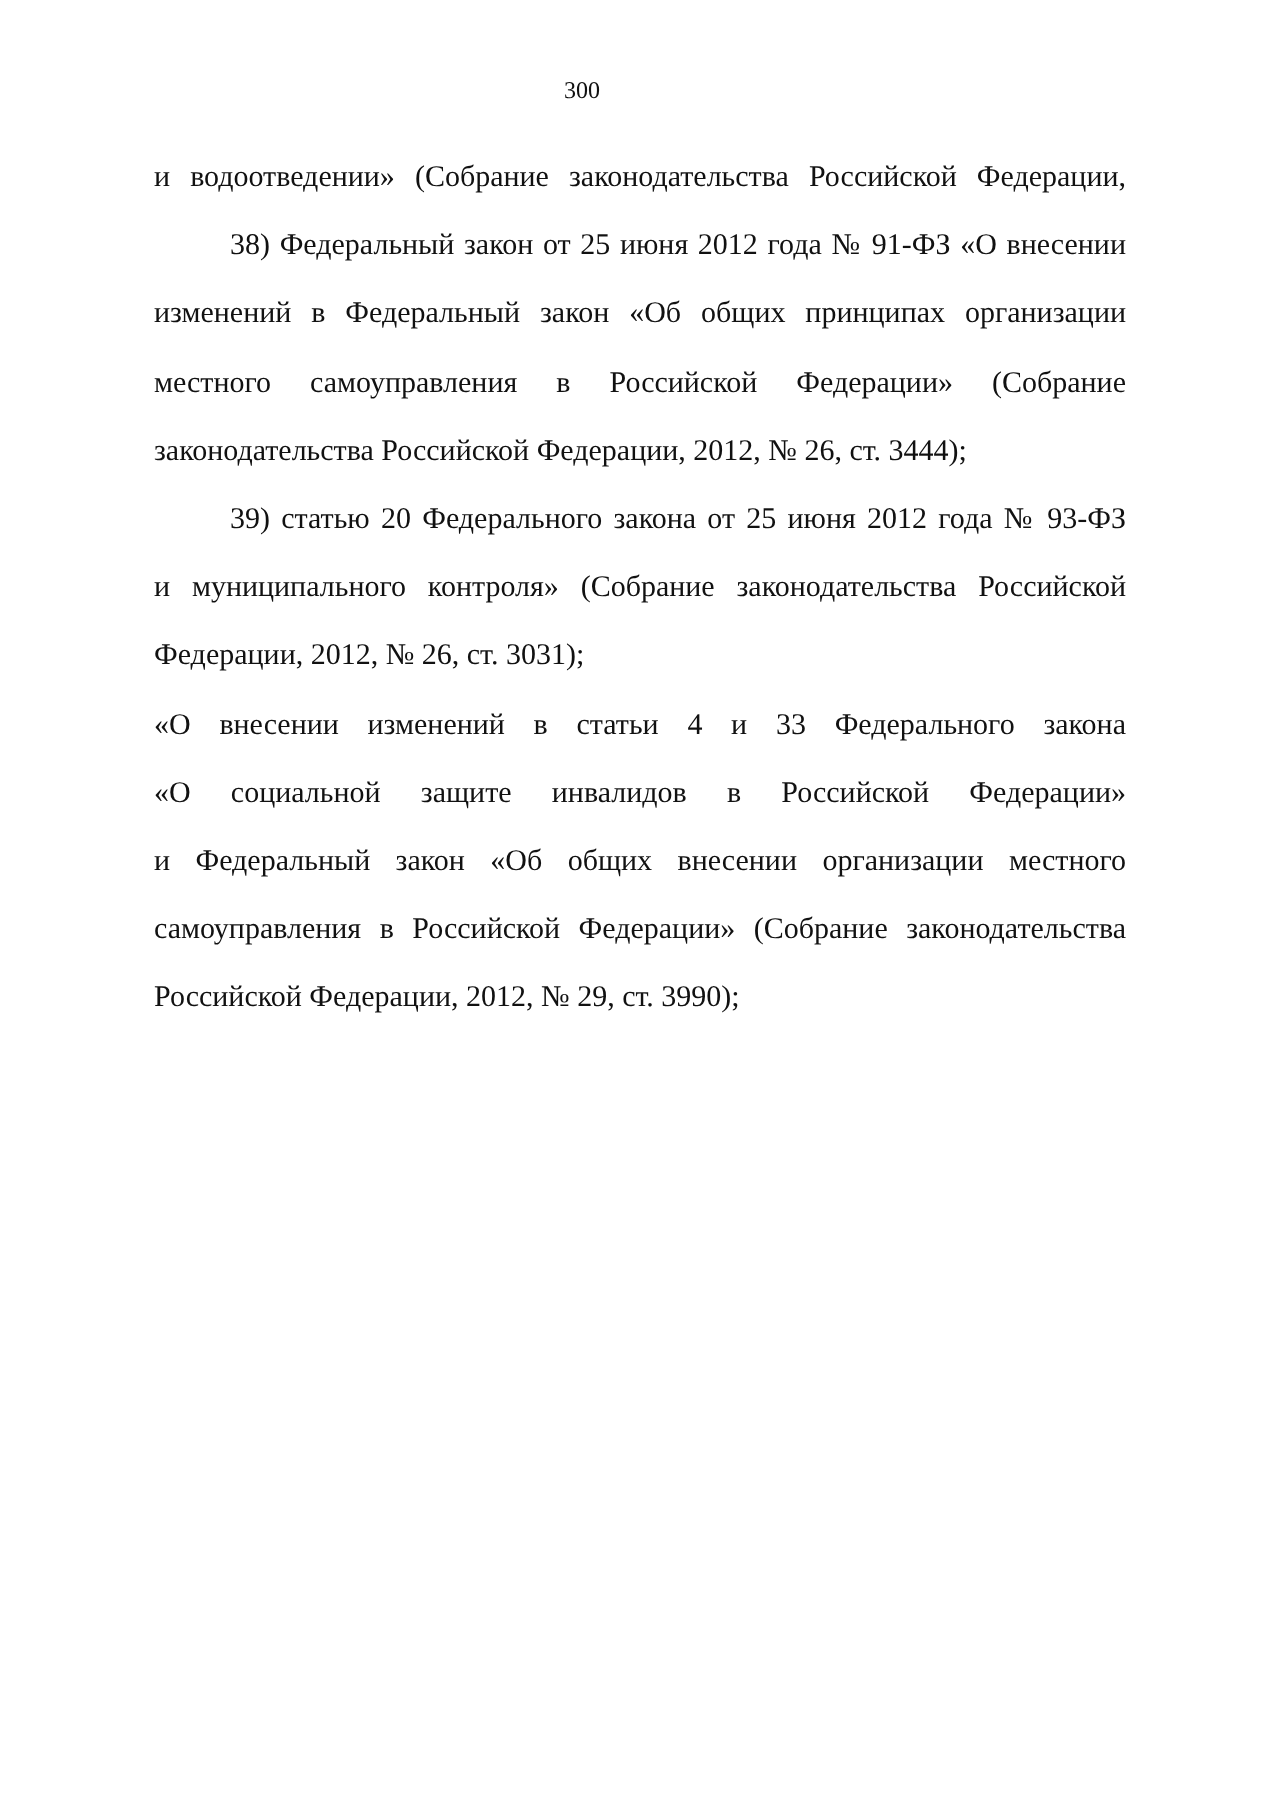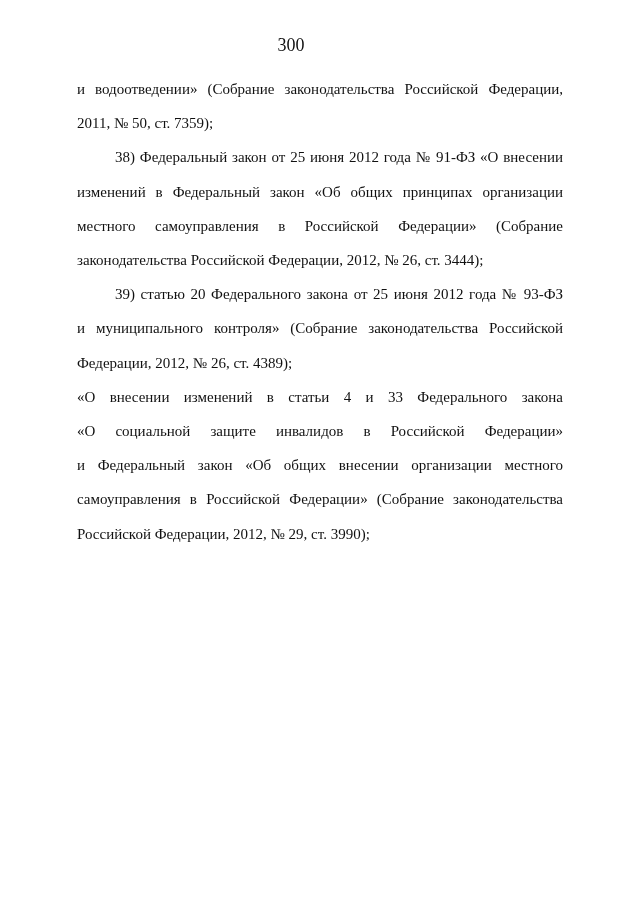--- a/index.html
+++ b/index.html
@@ -14,21 +14,21 @@
       overflow: hidden;
       font-family: "Liberation Serif", "DejaVu Serif", serif;
       color: #111111;
     }
     .page-number {
       position: absolute;
       top: 34px;
       left: 0;
       width: 582px;
       text-align: center;
-      font-size: 18px;
+      font-size: 12px;
       line-height: 22px;
     }
     .content {
       position: absolute;
       top: 72px;
       left: 77px;
       width: 486px;
     }
     .para {
       margin: 0;
@@ -57,34 +57,33 @@
   </style>
 </head>
 <body>
 
 <div class="page-number">300</div>
 
 <div class="content">
 
   <p class="para">
     <span class="line"><span>и водоотведении» (Собрание законодательства Российской Федерации,</span></span>
-    <span class="line last"><span>2011, № 50, ст. 7359);</span></span>
   </p>
 
   <p class="para">
     <span class="line indent"><span>38) Федеральный закон от 25 июня 2012 года № 91-ФЗ «О внесении</span></span>
     <span class="line"><span>изменений в Федеральный закон «Об общих принципах организации</span></span>
     <span class="line"><span>местного самоуправления в Российской Федерации» (Собрание</span></span>
     <span class="line last"><span>законодательства Российской Федерации, 2012, № 26, ст. 3444);</span></span>
   </p>
 
   <p class="para">
     <span class="line indent"><span>39) статью 20 Федерального закона от 25 июня 2012 года № 93-ФЗ</span></span>
     <span class="line"><span>и муниципального контроля» (Собрание законодательства Российской</span></span>
-    <span class="line last"><span>Федерации, 2012, № 26, ст. 4389);</span></span>
+    <span class="line last"><span>Федерации, 2012, № 26, ст. 3031);</span></span>
   </p>
 
   <p class="para">
     <span class="line"><span>«О внесении изменений в статьи 4 и 33 Федерального закона</span></span>
     <span class="line"><span>«О социальной защите инвалидов в Российской Федерации»</span></span>
     <span class="line"><span>и Федеральный закон «Об общих внесении организации местного</span></span>
     <span class="line"><span>самоуправления в Российской Федерации» (Собрание законодательства</span></span>
     <span class="line last"><span>Российской Федерации, 2012, № 29, ст. 3990);</span></span>
   </p>
 

